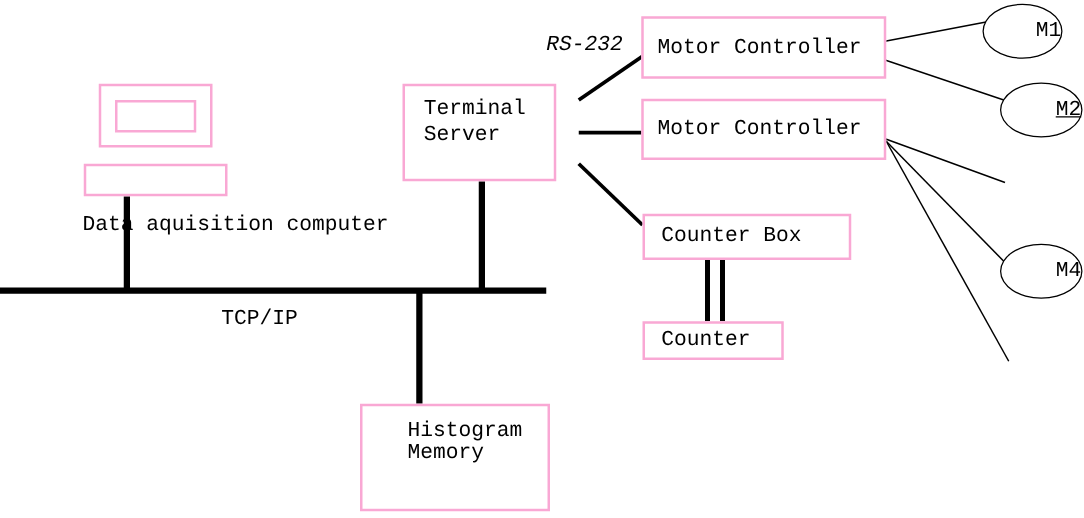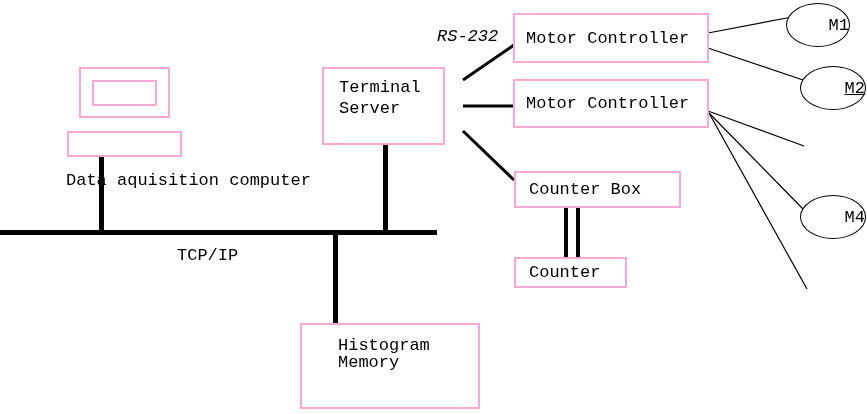--- a/index.html
+++ b/index.html
@@ -57,21 +57,21 @@
   #computer-label { left: 66px;  top: 171px; }
   #bus-label      { left: 129px; top: 246px; margin-left: 48px; }
   #serial-label   { left: 437px; top: 27px; font-style: italic;  }
 
   
   #terminal-server { left: 322px; top: 67px;  width: 123px; height: 78px; padding: 8px 0 0 15px; line-height: 21px; }
   #motor-controller-1 { left: 513px; top: 13px; width: 196px; height: 50px; display: flex; align-items: center; padding-left: 11px; }
   #motor-controller-2 { left: 513px; top: 79px; width: 196px; height: 49px; display: flex; align-items: center; padding-left: 11px; }
   #counter-box { left: 514px; top: 171px; width: 167px; height: 37px; display: flex; align-items: center; padding-left: 13px; }
   #counter     { left: 514px; top: 257px; width: 113px; height: 31px; display: flex; align-items: center; padding-left: 13px; }
-  #histogram-memory { left: 300px; top: 323px; width: 180px; height: 86px; padding: 12px 0 0 36px; line-height: 17px; }
+  #histogram-memory { left: 288px; top: 323px; width: 152px; height: 86px; padding: 12px 0 0 36px; line-height: 17px; }
 
   
   #motor-m1 { left: 786px; top: 3px;   width: 64px; height: 44px; }
   #motor-m2 { left: 800px; top: 66px;  width: 66px; height: 44px; text-decoration: underline; }
   #motor-m3 { left: 800px; top: 131px; width: 66px; height: 44px; }
   #motor-m4 { left: 800px; top: 195px; width: 66px; height: 44px; }
   #motor-m5 { left: 801px; top: 272px; width: 65px; height: 48px; }
 
   
   #bus-line        { left: 0px;   top: 230px; width: 437px; height: 5px; }

